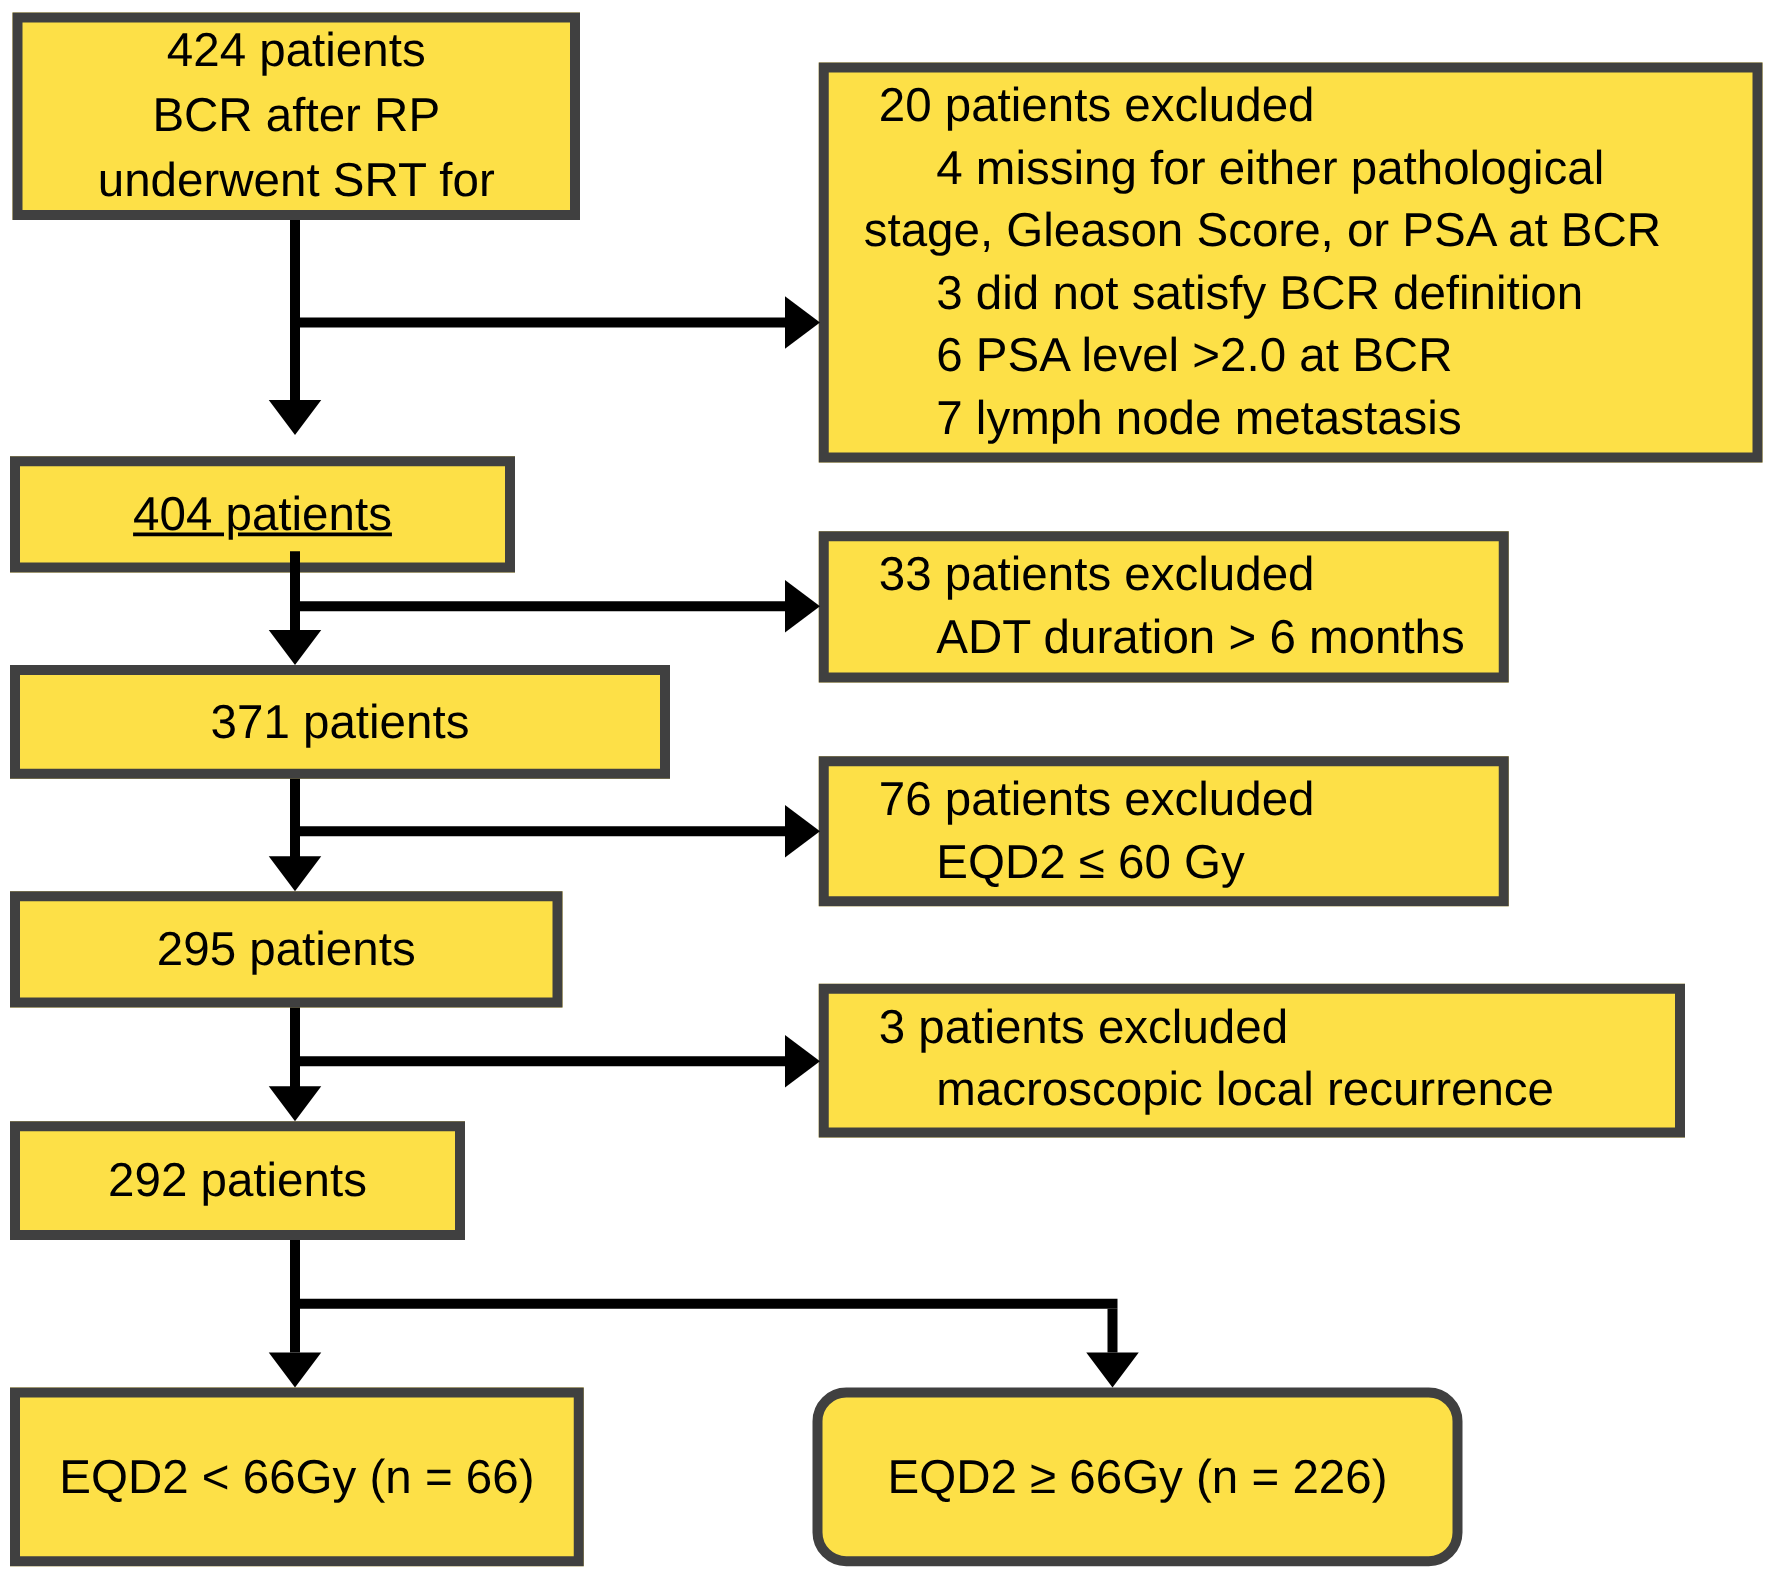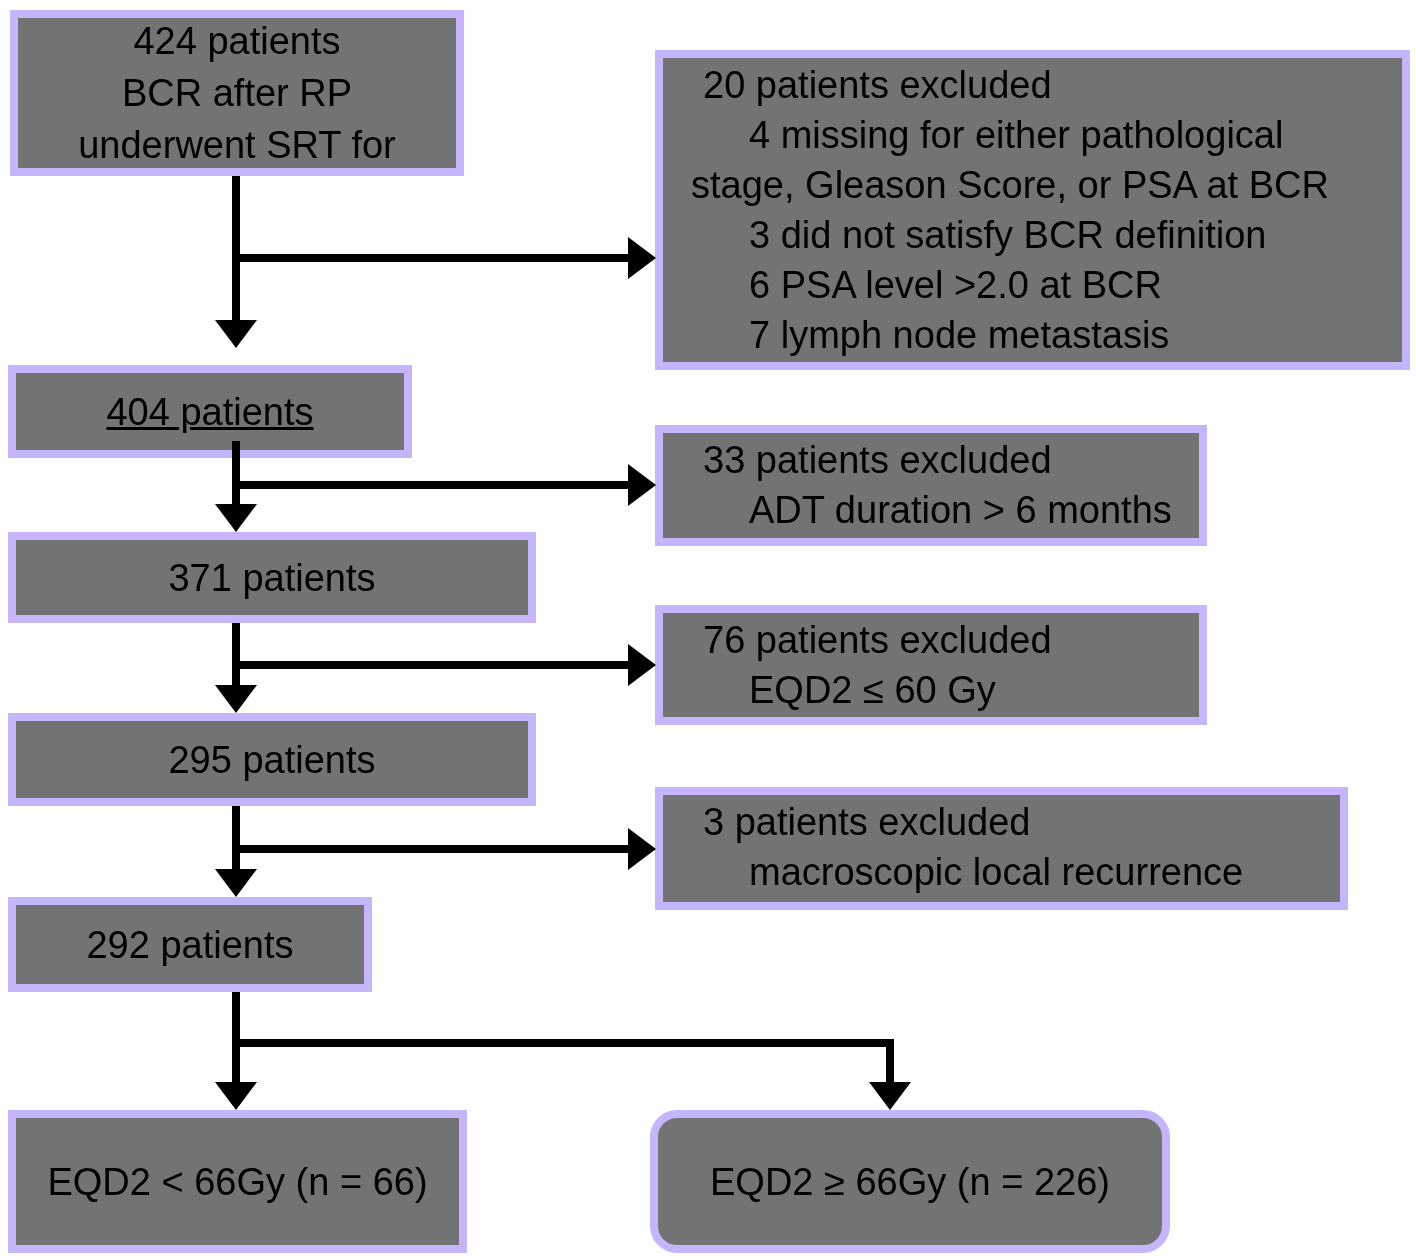--- a/index.html
+++ b/index.html
@@ -7,22 +7,22 @@
     position: relative;
     width: 1416px;
     height: 1260px;
     background: #ffffff;
     font-family: "Liberation Sans", sans-serif;
     color: #000000;
   }
   .box {
     position: absolute;
     box-sizing: border-box;
-    background: #737373;
-    border: 8px solid #c4b5fd;
+    background: #fde047;
+    border: 8px solid #404040;
     font-size: 38px;
     line-height: 52px;
     color: #000000;
   }
   .center {
     display: flex;
     flex-direction: column;
     align-items: center;
     justify-content: center;
     text-align: center;
@@ -53,21 +53,21 @@
   <div class="box center" style="left:10px; top:10px; width:454px; height:166px;">
     <div>424 patients</div>
     <div>BCR after RP</div>
     <div>underwent SRT for</div>
   </div>
 
   <div class="box center" style="left:8px; top:365px; width:404px; height:93px;text-decoration:underline;">404 patients</div>
 
   <div class="box center" style="left:8px; top:532px; width:528px; height:91px;">371 patients</div>
 
-  <div class="box center" style="left:8px; top:713px; width:528px; height:93px;">295 patients</div>
+  <div class="box center" style="left:8px; top:713px; width:442px; height:93px;">295 patients</div>
 
   <div class="box center" style="left:8px; top:897px; width:364px; height:95px;">292 patients</div>
 
   <div class="box center" style="left:8px; top:1110px; width:459px; height:143px;">EQD2 &lt; 66Gy (n = 66)</div>
 
   <div class="box center" style="left:650px; top:1110px; width:520px; height:143px;border-radius:27px;">EQD2 ≥ 66Gy (n = 226)</div>
 
   <div class="box excl" style="left:655px; top:50px; width:755px; height:320px;">
     <div class="t-line">20 patients excluded</div>
     <div class="t-line indent">4 missing for either pathological</div>

